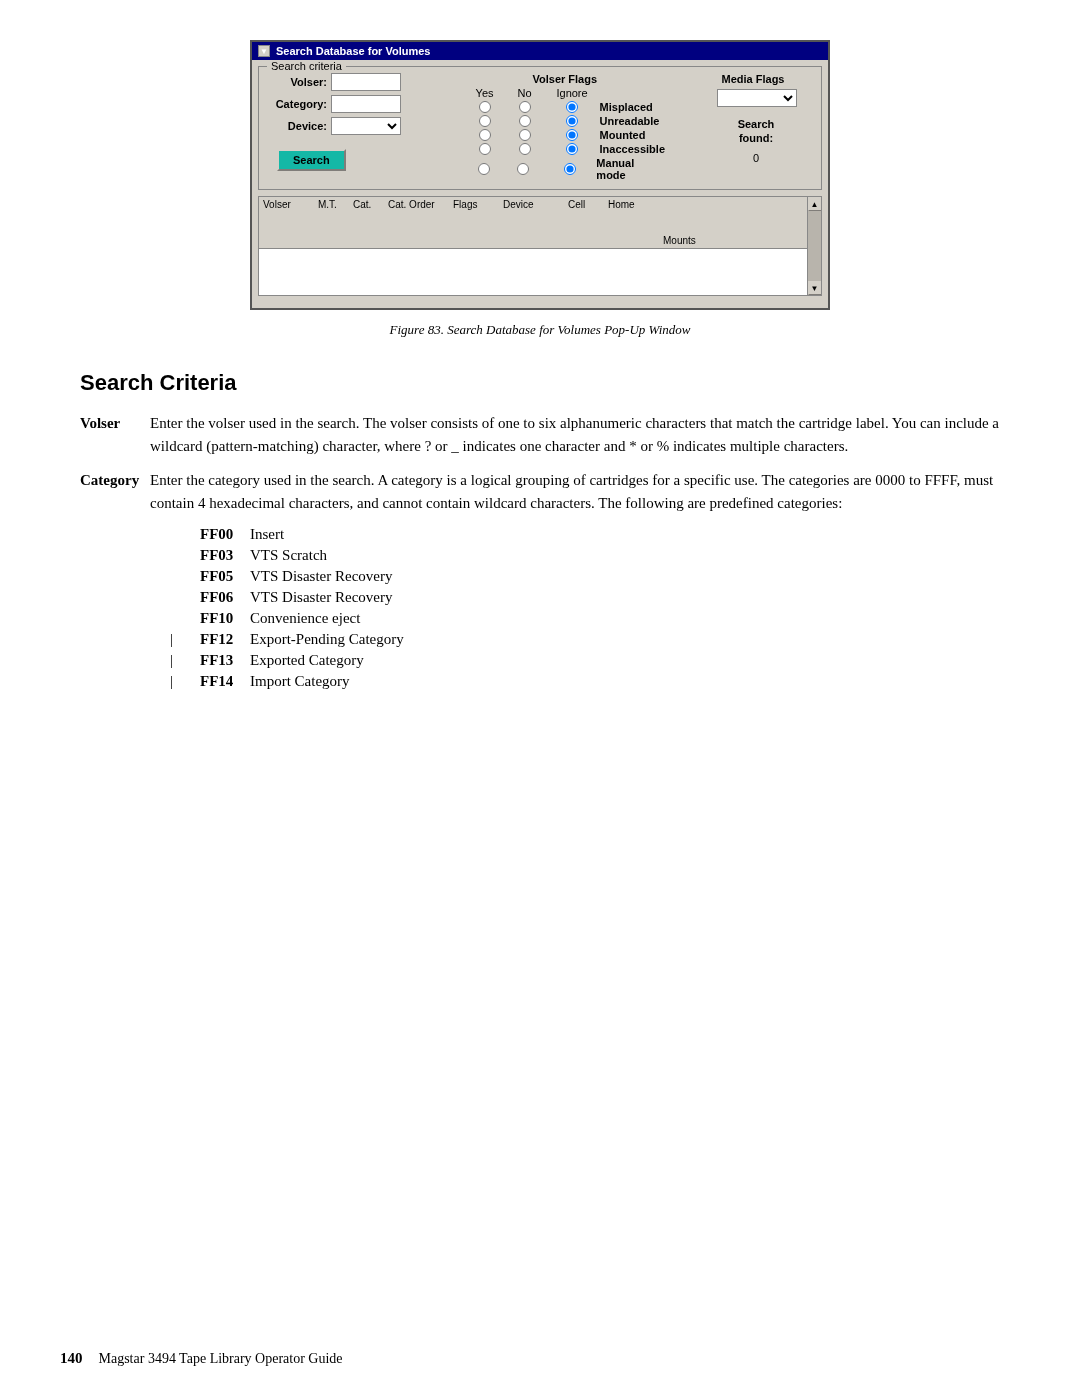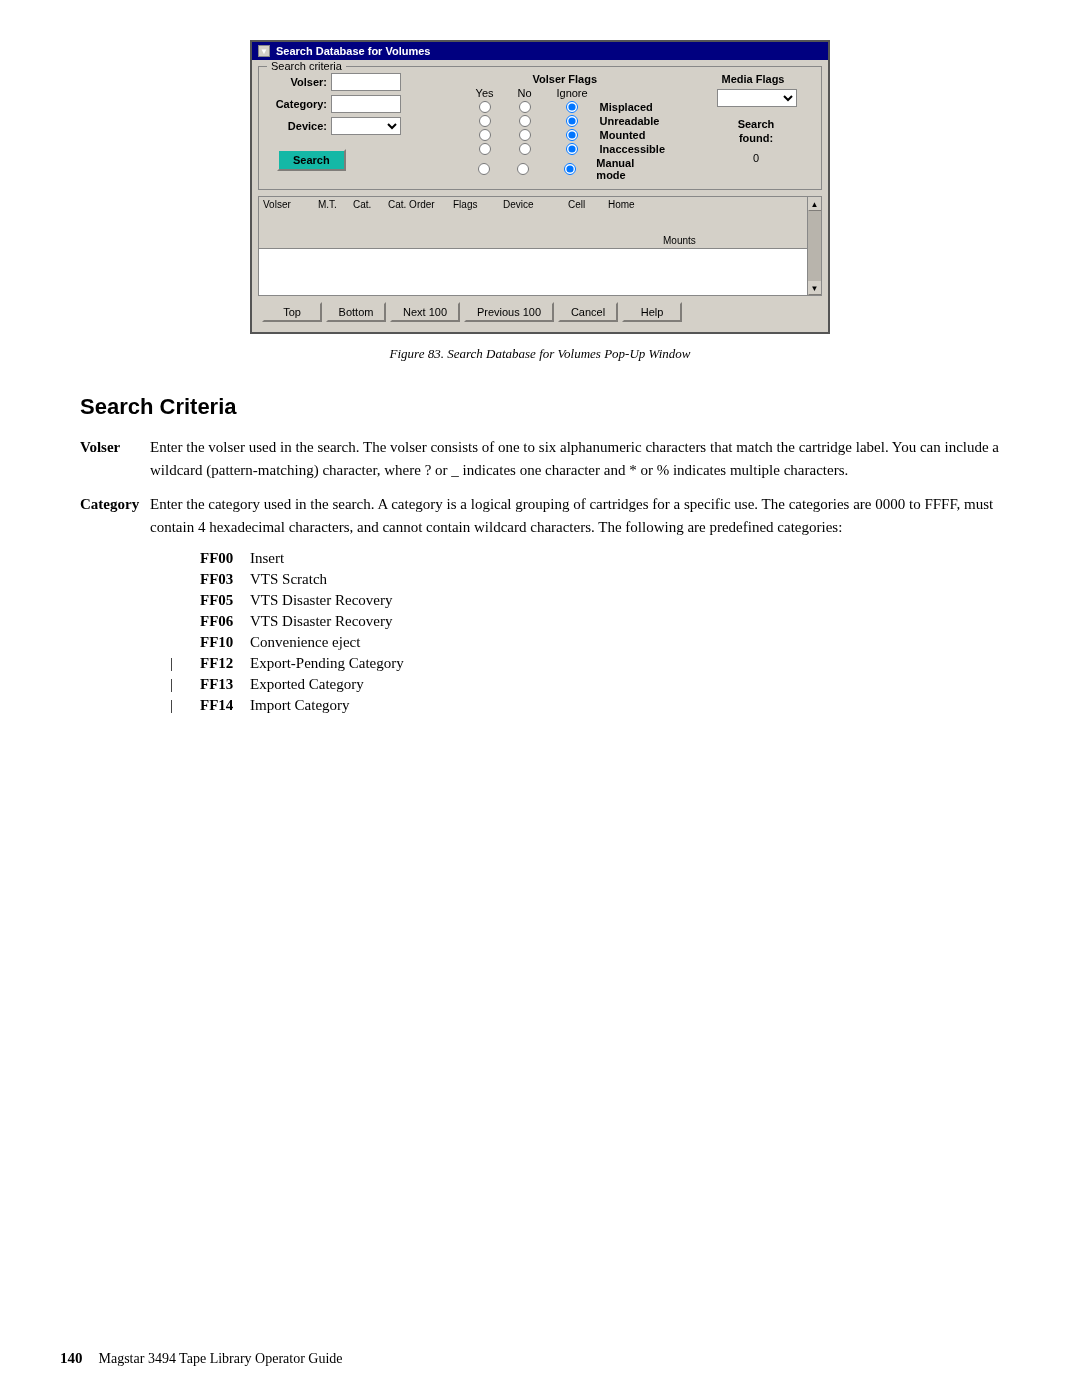--- a/index.html
+++ b/index.html
@@ -444,28 +444,20 @@
           <span style="width:55px;">Home</span>
           <span style="width:55px;margin-top:36px;">Mounts</span>
         </div>
         <div class="scrollbar">
           <div class="scroll-arrow">▲</div>
           <div class="scroll-track"></div>
           <div class="scroll-arrow">▼</div>
         </div>
       </div>
 
-      <div class="dialog-buttons">
-        <button class="dlg-btn">Top</button>
-        <button class="dlg-btn">Bottom</button>
-        <button class="dlg-btn" style="min-width:70px;">Next 100</button>
-        <button class="dlg-btn" style="min-width:90px;">Previous 100</button>
-        <button class="dlg-btn">Cancel</button>
-        <button class="dlg-btn">Help</button>
-      </div>
     </div>
   </div>
 </div>
 
 <p class="figure-caption">Figure 83. Search Database for Volumes Pop-Up Window</p>
 
 <div class="page-content">
   <h2 class="section-heading">Search Criteria</h2>
 
 

